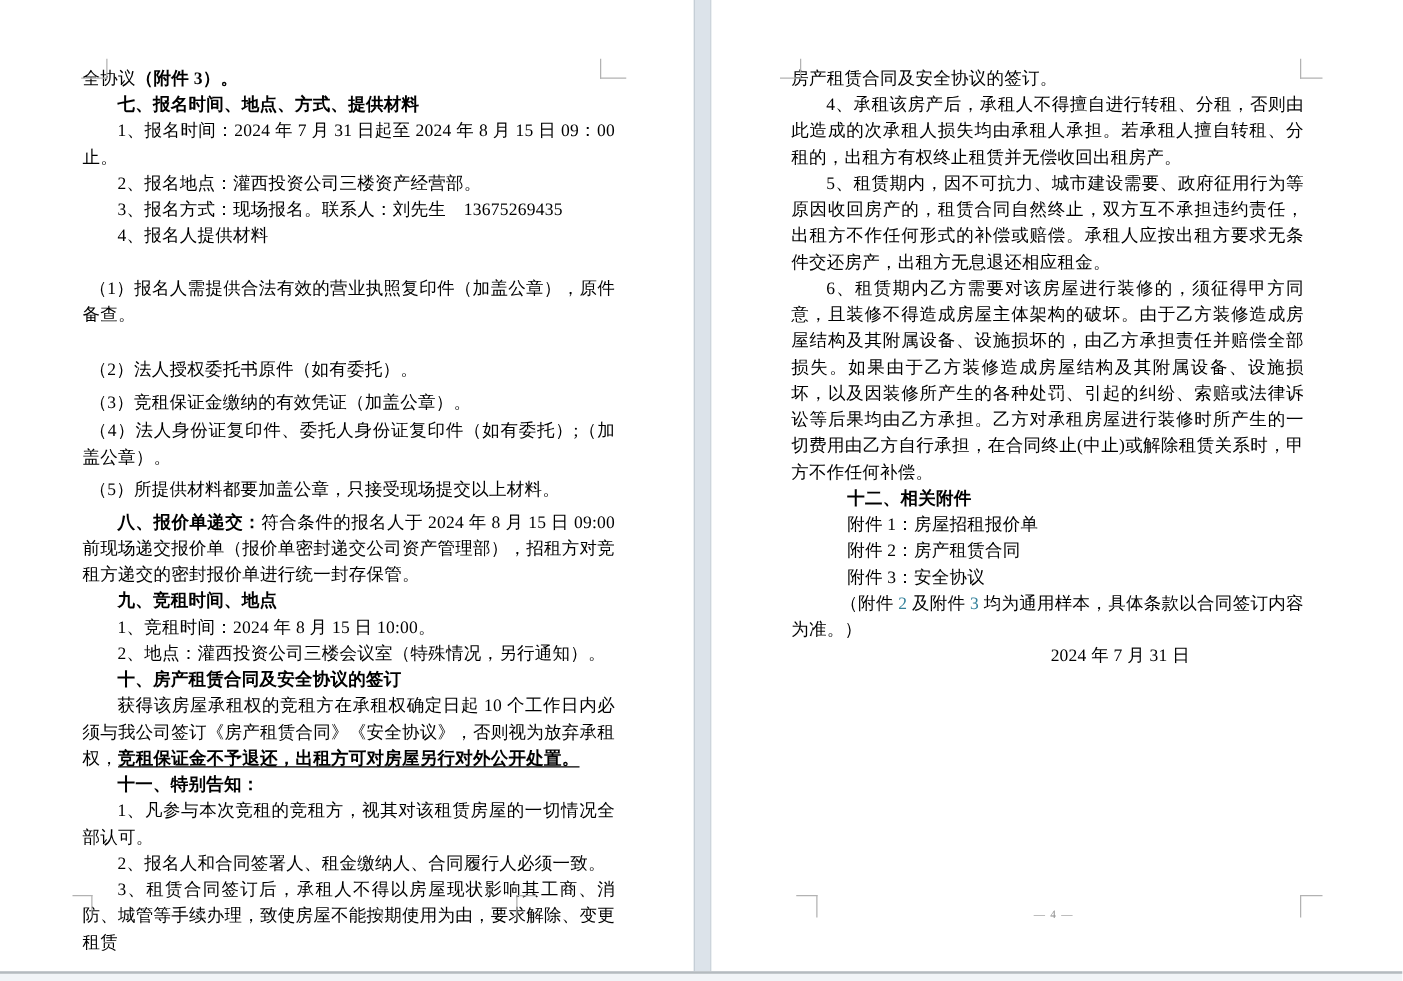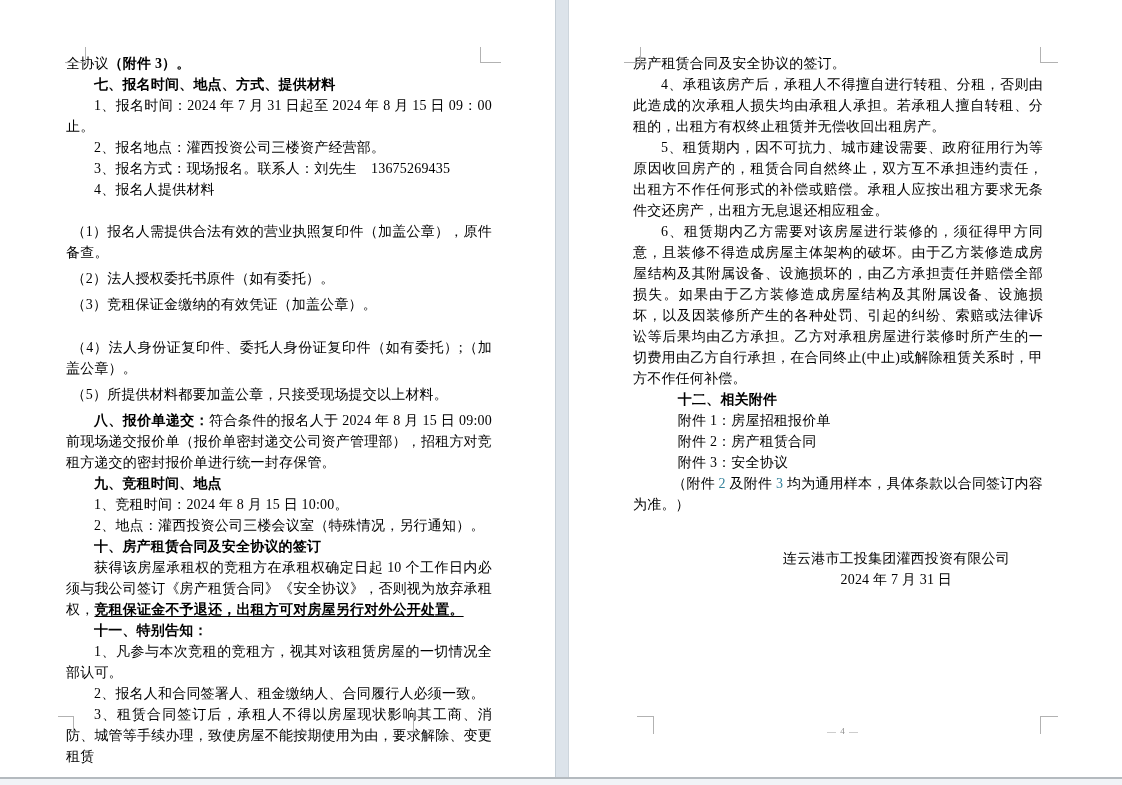--- a/index.html
+++ b/index.html
@@ -53,23 +53,23 @@
 
 <div class="page" id="pageL">
   <div class="text-flow" id="textL">
       <p class="para" style="text-indent: 0em;"><span>全协议</span><span class="b">（附件 3）。</span></p>
       <p class="para" style="text-indent: 2em;"><span class="b">七、报名时间、地点、方式、提供材料</span></p>
       <p class="para" style="text-indent: 2em;"><span>1、报名时间：2024 年 7 月 31 日起至 2024 年 8 月 15 日 09：00止。</span></p>
       <p class="para" style="text-indent: 2em;"><span>2、报名地点：灌西投资公司三楼资产经营部。</span></p>
       <p class="para" style="text-indent: 2em;"><span>3、报名方式：现场报名。联系人：刘先生　13675269435</span></p>
       <p class="para" style="text-indent: 2em;"><span>4、报名人提供材料</span></p>
       <p class="para" style="text-indent: 0.4em; margin-top: 21px;"><span>（1）报名人需提供合法有效的营业执照复印件（加盖公章），原件备查。</span></p>
-      <p class="para" style="text-indent: 0.4em; margin-top: 5px;"><span>（2）法人授权委托书原件（如有委托）。</span></p>
+      <p class="para" style="text-indent: 0.4em; margin-top: 23px;"><span>（2）法人授权委托书原件（如有委托）。</span></p>
       <p class="para" style="text-indent: 0.4em; margin-top: 5px;"><span>（3）竞租保证金缴纳的有效凭证（加盖公章）。</span></p>
-      <p class="para" style="text-indent: 0.4em; margin-top: 22px;"><span>（4）法人身份证复印件、委托人身份证复印件（如有委托）;（加盖公章）。</span></p>
+      <p class="para" style="text-indent: 0.4em; margin-top: 2px;"><span>（4）法人身份证复印件、委托人身份证复印件（如有委托）;（加盖公章）。</span></p>
       <p class="para" style="text-indent: 0.4em; margin-top: 5px;"><span>（5）所提供材料都要加盖公章，只接受现场提交以上材料。</span></p>
       <p class="para" style="text-indent: 2em; margin-top: 5px;"><span class="b">八、报价单递交：</span><span>符合条件的报名人于 2024 年 8 月 15 日 09:00前现场递交报价单（报价单密封递交公司资产管理部），招租方对竞租方递交的密封报价单进行统一封存保管。</span></p>
       <p class="para" style="text-indent: 2em;"><span class="b">九、竞租时间、地点</span></p>
       <p class="para" style="text-indent: 2em;"><span>1、竞租时间：2024 年 8 月 15 日 10:00。</span></p>
       <p class="para" style="text-indent: 2em;"><span>2、地点：灌西投资公司三楼会议室（特殊情况，另行通知）。</span></p>
       <p class="para" style="text-indent: 2em;"><span class="b">十、房产租赁合同及安全协议的签订</span></p>
       <p class="para" style="text-indent: 2em;"><span>获得该房屋承租权的竞租方在承租权确定日起 10 个工作日内必须与我公司签订《房产租赁合同》《安全协议》，否则视为放弃承租权，</span><span class="b u">竞租保证金不予退还，出租方可对房屋另行对外公开处置。</span></p>
       <p class="para" style="text-indent: 2em;"><span class="b">十一、特别告知：</span></p>
       <p class="para" style="text-indent: 2em;"><span>1、凡参与本次竞租的竞租方，视其对该租赁房屋的一切情况全部认可。</span></p>
       <p class="para" style="text-indent: 2em;"><span>2、报名人和合同签署人、租金缴纳人、合同履行人必须一致。</span></p>
@@ -81,21 +81,20 @@
   <div class="text-flow" id="textR">
       <p class="para" style="text-indent: 0em;"><span>房产租赁合同及安全协议的签订。</span></p>
       <p class="para" style="text-indent: 2em;"><span>4、承租该房产后，承租人不得擅自进行转租、分租，否则由此造成的次承租人损失均由承租人承担。若承租人擅自转租、分租的，出租方有权终止租赁并无偿收回出租房产。</span></p>
       <p class="para" style="text-indent: 2em;"><span>5、租赁期内，因不可抗力、城市建设需要、政府征用行为等原因收回房产的，租赁合同自然终止，双方互不承担违约责任，出租方不作任何形式的补偿或赔偿。承租人应按出租方要求无条件交还房产，出租方无息退还相应租金。</span></p>
       <p class="para" style="text-indent: 2em;"><span>6、租赁期内乙方需要对该房屋进行装修的，须征得甲方同意，且装修不得造成房屋主体架构的破坏。由于乙方装修造成房屋结构及其附属设备、设施损坏的，由乙方承担责任并赔偿全部损失。如果由于乙方装修造成房屋结构及其附属设备、设施损坏，以及因装修所产生的各种处罚、引起的纠纷、索赔或法律诉讼等后果均由乙方承担。乙方对承租房屋进行装修时所产生的一切费用由乙方自行承担，在合同终止(中止)或解除租赁关系时，甲方不作任何补偿。</span></p>
       <p class="para" style="text-indent: 3.2em;"><span class="b">十二、相关附件</span></p>
       <p class="para" style="text-indent: 3.2em;"><span>附件 1：房屋招租报价单</span></p>
       <p class="para" style="text-indent: 3.2em;"><span>附件 2：房产租赁合同</span></p>
       <p class="para" style="text-indent: 3.2em;"><span>附件 3：安全协议</span></p>
       <p class="para" style="text-indent: 2.8em;"><span>（附件 </span><span style="color: rgb(51, 128, 154);">2</span><span> 及附件 </span><span style="color: rgb(51, 128, 154);">3</span><span> 均为通用样本，具体条款以合同签订内容为准。）</span></p>
-      <p class="para" style="text-indent: 0em; margin-top: 33px; text-align: right; padding-right: 33px;"><span>连云港市工投集团灌西投资有限公司</span></p>
       <p class="para" style="text-indent: 0em; text-align: right; padding-right: 91px;"><span>2024 年 7 月 31 日</span></p>
     </div>
   <div class="cm" id="cm-r-tl"></div>
   <div class="cm" id="cm-r-tr"></div>
   <div class="cm" id="cm-r-bl"></div>
   <div class="cm" id="cm-r-br"></div>
   <div class="footer" id="footerR">— 4 —</div>
 </div>
 
 <div class="cm" id="cm-l-tl"></div>

